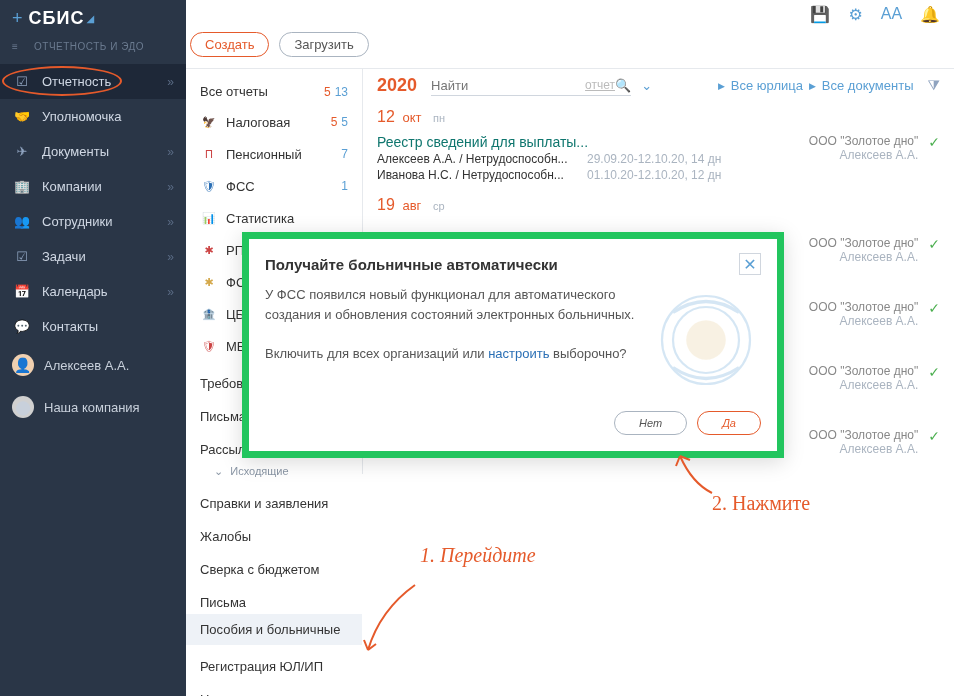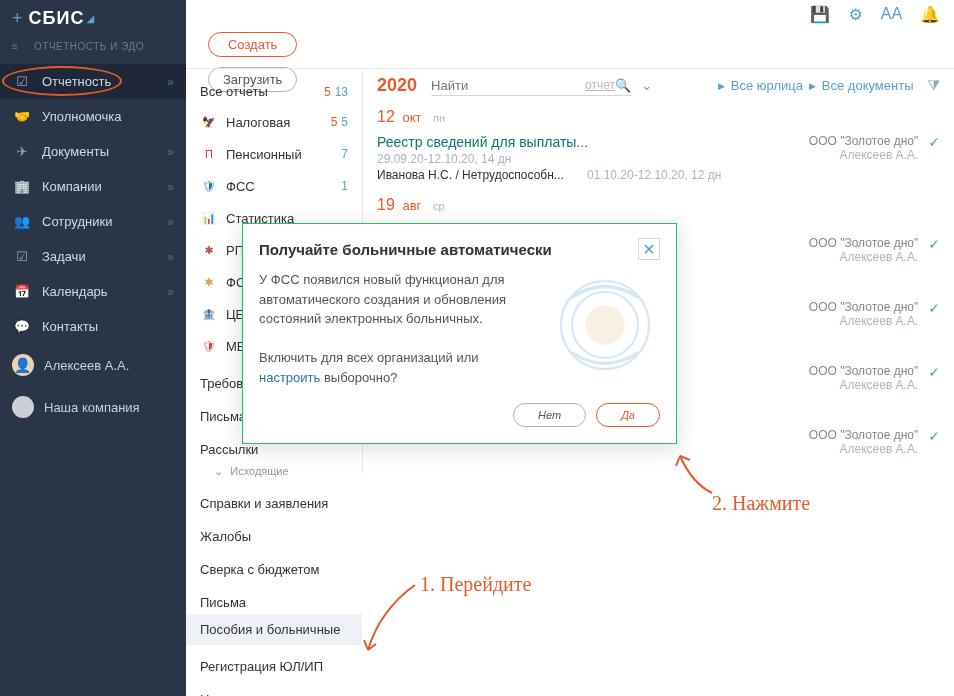--- a/index.html
+++ b/index.html
@@ -21,21 +21,21 @@
 .nav-circle { position: absolute; left: 2px; top: 2px; width: 120px; height: 30px; border: 2px solid #e55a2b; border-radius: 50%; pointer-events: none; }
 .user-item { display: flex; align-items: center; padding: 10px 12px; cursor: pointer; }
 .avatar { width: 22px; height: 22px; border-radius: 50%; background: #d0d0d0; margin-right: 10px; display: flex; align-items: center; justify-content: center; font-size: 14px; }
 .avatar.person { background: #f0d0b0; }
 
 
 .topbar { position: absolute; left: 186px; top: 0; right: 0; height: 28px; display: flex; justify-content: flex-end; align-items: center; padding: 4px 14px; gap: 18px; }
 .topbar-icon { color: #5a9fd4; font-size: 16px; cursor: pointer; }
 
 
-.action-row { position: absolute; left: 208px; top: 32px; display: flex; gap: 10px; flex-direction: column; }
+.action-row { position: absolute; left: 190px; top: 32px; display: flex; gap: 10px; }
 .btn-outline { border: 1px solid #e55a2b; color: #e55a2b; background: #fff; border-radius: 14px; padding: 4px 14px; font-size: 13px; cursor: pointer; }
 .btn-outline.gray { border-color: #aab4c0; color: #555; }
 
 
 .filter-panel { position: absolute; left: 186px; top: 68px; width: 176px; padding: 8px 0; border-top: 1px solid #e6e9ed; }
 .filter-item { display: flex; align-items: center; padding: 7px 14px; cursor: pointer; font-size: 13px; color: #333; }
 .filter-item.selected { background: #eef2f7; }
 .filter-icon { width: 18px; height: 18px; margin-right: 8px; border-radius: 3px; display: inline-flex; align-items: center; justify-content: center; font-size: 11px; }
 .filter-label { flex: 1; }
 .filter-count { color: #e55a2b; font-size: 12px; margin-left: 4px; }
@@ -67,21 +67,21 @@
 .report-title { color: #0f766e; font-size: 14px; cursor: pointer; }
 .report-line { display: flex; font-size: 12px; padding-top: 2px; }
 .report-person { color: #333; width: 210px; overflow: hidden; text-overflow: ellipsis; white-space: nowrap; }
 .report-dates { color: #aab4c0; }
 .report-right { text-align: right; font-size: 12px; }
 .report-org { color: #888; }
 .report-user { color: #aab4c0; }
 .report-check { color: #4caf50; margin-left: 10px; font-size: 14px; }
 
 
-.modal { position: absolute; left: 242px; top: 223px; width: 435px; background: #fff; border: 1px solid #22c55e; box-shadow: 0 4px 20px rgba(0,0,0,0.15); }
+.modal { position: absolute; left: 242px; top: 232px; width: 542px; background: #fff; border: 7px solid #22c55e; box-shadow: 0 4px 20px rgba(0,0,0,0.15); }
 .modal-header { display: flex; align-items: center; padding: 14px 16px 10px; }
 .modal-title { font-size: 15px; font-weight: bold; color: #333; flex: 1; }
 .modal-close { color: #5a9fd4; font-size: 16px; cursor: pointer; border: 1px solid #d0d6de; width: 22px; height: 22px; display: flex; align-items: center; justify-content: center; }
 .modal-body { display: flex; padding: 0 16px 16px; }
 .modal-text { flex: 1; font-size: 13px; color: #555; line-height: 1.5; }
 .modal-text a { color: #2a6fb5; cursor: pointer; }
 .modal-emblem { width: 110px; height: 110px; margin-left: 10px; opacity: 0.25; }
 .modal-footer { display: flex; justify-content: flex-end; padding: 0 16px 16px; gap: 10px; }
 .modal-btn { border-radius: 14px; padding: 5px 24px; font-size: 11px; cursor: pointer; background: #fff; font-style: italic; }
 .modal-btn.no { border: 1px solid #aab4c0; color: #555; }
@@ -268,20 +268,21 @@
   <div class="date-row">
     <span class="date-day">12</span>
     <span class="date-month">окт</span>
     <span class="date-wd">пн</span>
   </div>
 
   <div class="report-item">
     <div class="report-left">
       <div class="report-title">Реестр сведений для выплаты...</div>
       <div class="report-line">
+        <span class="report-person">Алексеев А.А. / Нетрудоспособн...</span>
         <span class="report-dates">29.09.20-12.10.20, 14 дн</span>
       </div>
       <div class="report-line">
         <span class="report-person">Иванова Н.С. / Нетрудоспособн...</span>
         <span class="report-dates">01.10.20-12.10.20, 12 дн</span>
       </div>
     </div>
     <div class="report-right">
       <div class="report-org">ООО "Золотое дно"</div>
       <div class="report-user">Алексеев А.А.</div>
@@ -356,21 +357,21 @@
       <path d="M20 75 Q50 95 80 75" fill="none" stroke="#5a9fd4" stroke-width="3"></path>
       <path d="M20 25 Q50 5 80 25" fill="none" stroke="#5a9fd4" stroke-width="3"></path>
     </svg>
   </div>
   <div class="modal-footer">
     <button class="modal-btn no">Нет</button>
     <button class="modal-btn yes">Да</button>
   </div>
 </div>
 
-<div class="anno" style="left:420px; top:573px;">1. Перейдите</div>
+<div class="anno" style="left:420px; top:544px;font-style:italic;">1. Перейдите</div>
 <div class="anno" style="left:712px; top:492px;">2. Нажмите</div>
 <svg class="arrow" style="left:360px; top:580px; width:60px; height:80px;">
   <path d="M55 5 Q20 30 8 70" fill="none" stroke="#e55a2b" stroke-width="2"></path>
   <path d="M8 70 L4 60 M8 70 L16 64" fill="none" stroke="#e55a2b" stroke-width="2"></path>
 </svg>
 <svg class="arrow" style="left:672px; top:448px; width:50px; height:50px;">
   <path d="M40 45 Q20 35 8 8" fill="none" stroke="#e55a2b" stroke-width="2"></path>
   <path d="M8 8 L4 18 M8 8 L18 12" fill="none" stroke="#e55a2b" stroke-width="2"></path>
 </svg>
 

